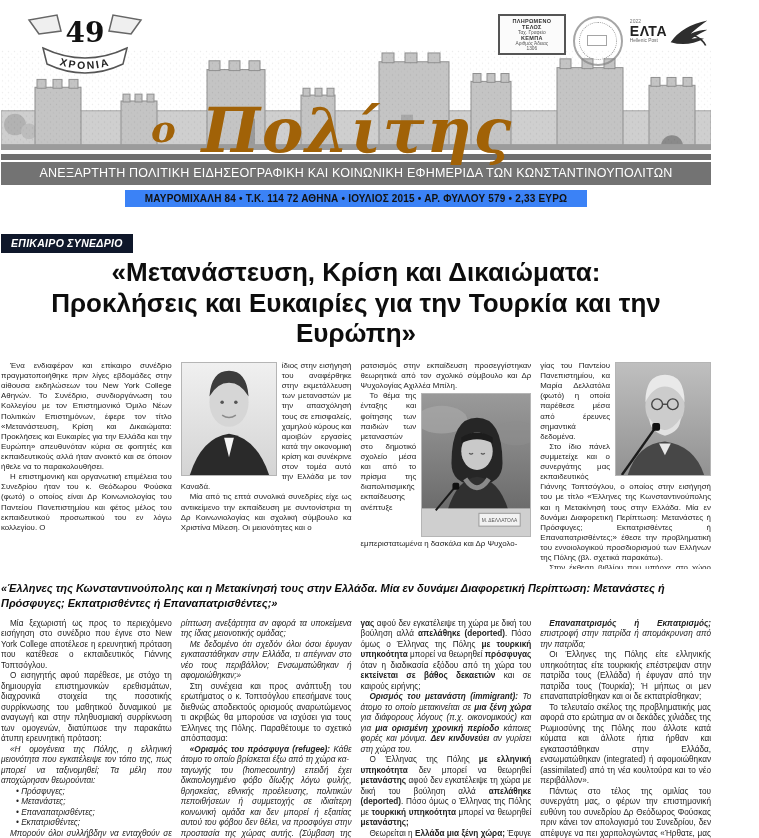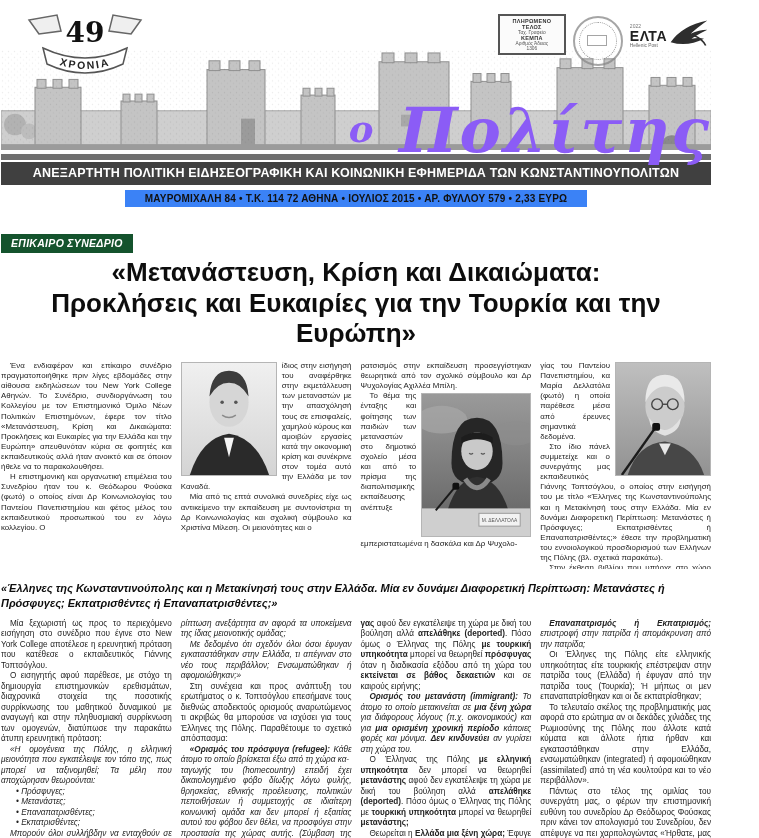--- a/index.html
+++ b/index.html
@@ -4,49 +4,49 @@
 <style>
   html,body{margin:0;padding:0;background:#ffffff;}
   body{width:759px;height:838px;font-family:"Liberation Sans","DejaVu Sans",sans-serif;color:#1c1c1c;}
   .page{position:relative;width:712px;height:838px;overflow:hidden;background:#fff;}
   .content{width:710px;margin:0 auto;}
 
   
   .masthead{position:relative;height:138px;margin-top:12px;}
   .walls{position:absolute;left:0;bottom:0;width:710px;height:100px;}
   .ribbon{position:absolute;left:26px;top:0;width:116px;height:74px;z-index:3;}
-  .paper-title{position:absolute;left:150px;width:560px;bottom:-12px;text-align:right;
+  .paper-title{position:absolute;left:150px;width:560px;bottom:-12px;text-align:left;
     font-family:"DejaVu Serif","Liberation Serif",serif;font-style:italic;font-weight:bold;
-    font-size:62px;letter-spacing:2px;color:#8b5cf6;z-index:2;line-height:1;}
+    font-size:62px;letter-spacing:2px;color:#a16207;z-index:2;line-height:1;}
   .paper-title::first-letter{font-size:0.6em;vertical-align:28%;}
   .postage{position:absolute;right:2px;top:2px;display:flex;gap:7px;align-items:flex-start;z-index:3;}
   .postage-box{border:2px solid #555;background:rgba(250,250,250,.85);padding:2px 3px;text-align:center;width:58px;}
   .postage-box .para{margin:0;text-indent:0;}
   .pb-bold{font-size:5.5px;font-weight:bold;color:#333;letter-spacing:.3px;}
   .pb-small{font-size:4.8px;color:#555;}
   .postmark{width:46px;height:46px;border:2px solid #888;border-radius:50%;position:relative;opacity:.75;margin-top:2px;}
   .postmark-inner{position:absolute;inset:4px;border:1px dotted #777;border-radius:50%;}
   .postmark-core{position:absolute;left:12px;top:17px;width:18px;height:9px;border:1px solid #888;}
-  .elta{display:flex;align-items:flex-end;gap:2px;margin-top:4px;}
+  .elta{display:flex;align-items:flex-start;gap:2px;margin-top:4px;}
   .elta-texts{display:flex;flex-direction:column;align-items:flex-start;}
   .elta-year{font-size:5px;color:#777;}
   .elta-name{font-size:14px;font-weight:bold;color:#222;line-height:1;letter-spacing:.5px;}
   .elta-sub{font-size:4.8px;color:#666;}
   .bird{width:40px;height:30px;}
 
   .bar1{height:6px;background:#6f6f6f;margin-top:4px;}
-  .banner{background:#404040;color:#fff;font-weight:bold;font-size:12.5px;text-align:center;
+  .banner{background:#737373;color:#fff;font-weight:normal;font-size:12.5px;text-align:center;
     padding:4px 0 5px;margin-top:2px;letter-spacing:.2px;}
   .inforow{text-align:center;margin-top:3px;}
   .info-pill{display:inline-block;background:#3b82f6;color:#111;font-weight:bold;font-size:10px;
     padding:3px 20px;letter-spacing:.2px;}
 
   
   .kicker-row{margin-top:26px;}
-  .kicker{display:inline-block;background:#14532d;color:#fff;font-style:italic;font-weight:bold;
+  .kicker{display:inline-block;background:#0f172a;color:#fff;font-style:italic;font-weight:bold;
     font-size:10.5px;padding:3px 10px 4px;letter-spacing:.3px;}
   .headline1{text-align:center;font-weight:bold;font-size:26px;line-height:1.18;color:#0d0d0d;margin-top:4px;}
   .cols{display:flex;gap:9px;text-align:justify;}
   .col{flex:1;min-width:0;}
   .art1{margin-top:12px;height:208px;overflow:hidden;font-size:7.9px;line-height:1.28;color:#222;}
   .art2{height:278px;overflow:hidden;font-size:8.2px;line-height:1.28;color:#222;}
   .para{margin:0;text-indent:9px;}
   .noindent{text-indent:0;}
   .italic{font-style:italic;}
   .italic-noindent{font-style:italic;text-indent:0;}

